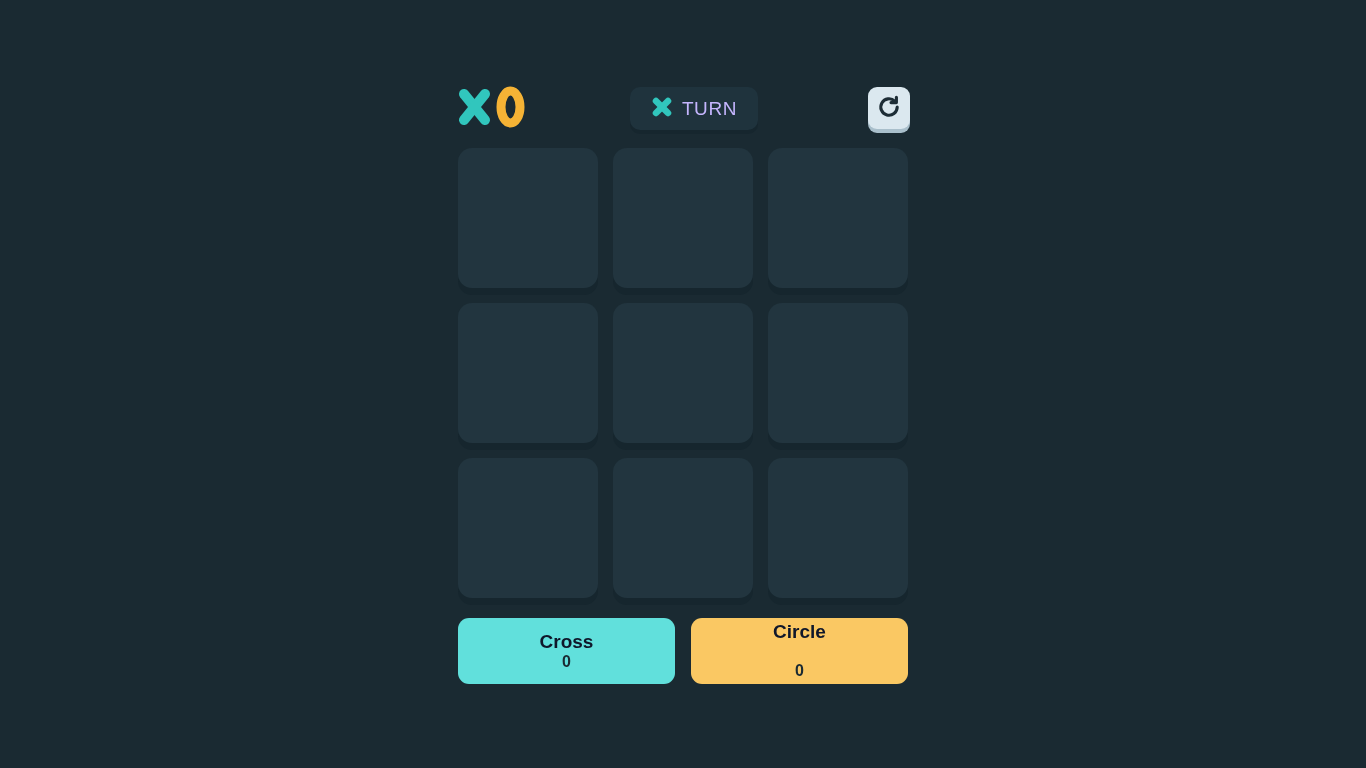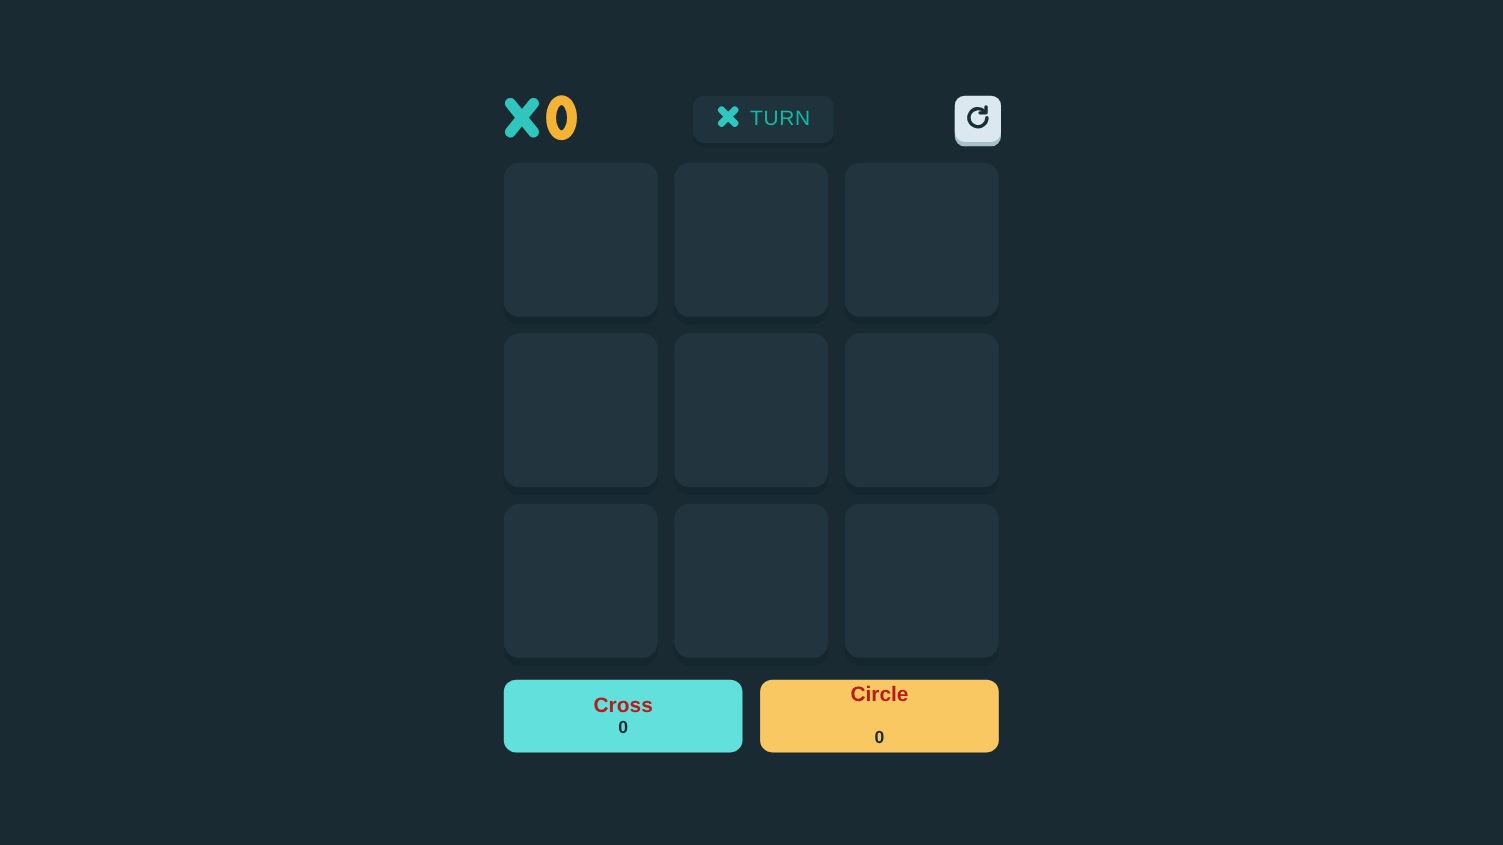--- a/index.html
+++ b/index.html
@@ -53,21 +53,21 @@
     background: #1f333d;
     border-radius: 10px;
     box-shadow: 0 4px 0 0 #16262e;
     display: flex;
     align-items: center;
     justify-content: center;
     gap: 9px;
     cursor: default;
   }
   #turn-pill .turn-label {
-    color: #14b8a6;
+    color: #c4b5fd;
     font-size: 19px;
     letter-spacing: 0.6px;
     line-height: 1;
     padding-bottom: 1px;
   }
 
   
   #restart-button {
     position: absolute;
     left: 410px;
@@ -119,21 +119,21 @@
     display: flex;
     flex-direction: column;
     align-items: center;
     justify-content: center;
     gap: 2px;
     cursor: default;
   }
   .score-panel.cross { background: #61e0dc; }
   .score-panel.circle { background: #fac863; gap: 21px; }
   .score-title {
-    color: #b91c1c;
+    color: #0f172a;
     font-size: 19px;
     font-weight: bold;
     line-height: 1.05;
   }
   .score-value {
     color: #1a2a32;
     font-size: 16px;
     font-weight: bold;
     line-height: 1.05;
   }

